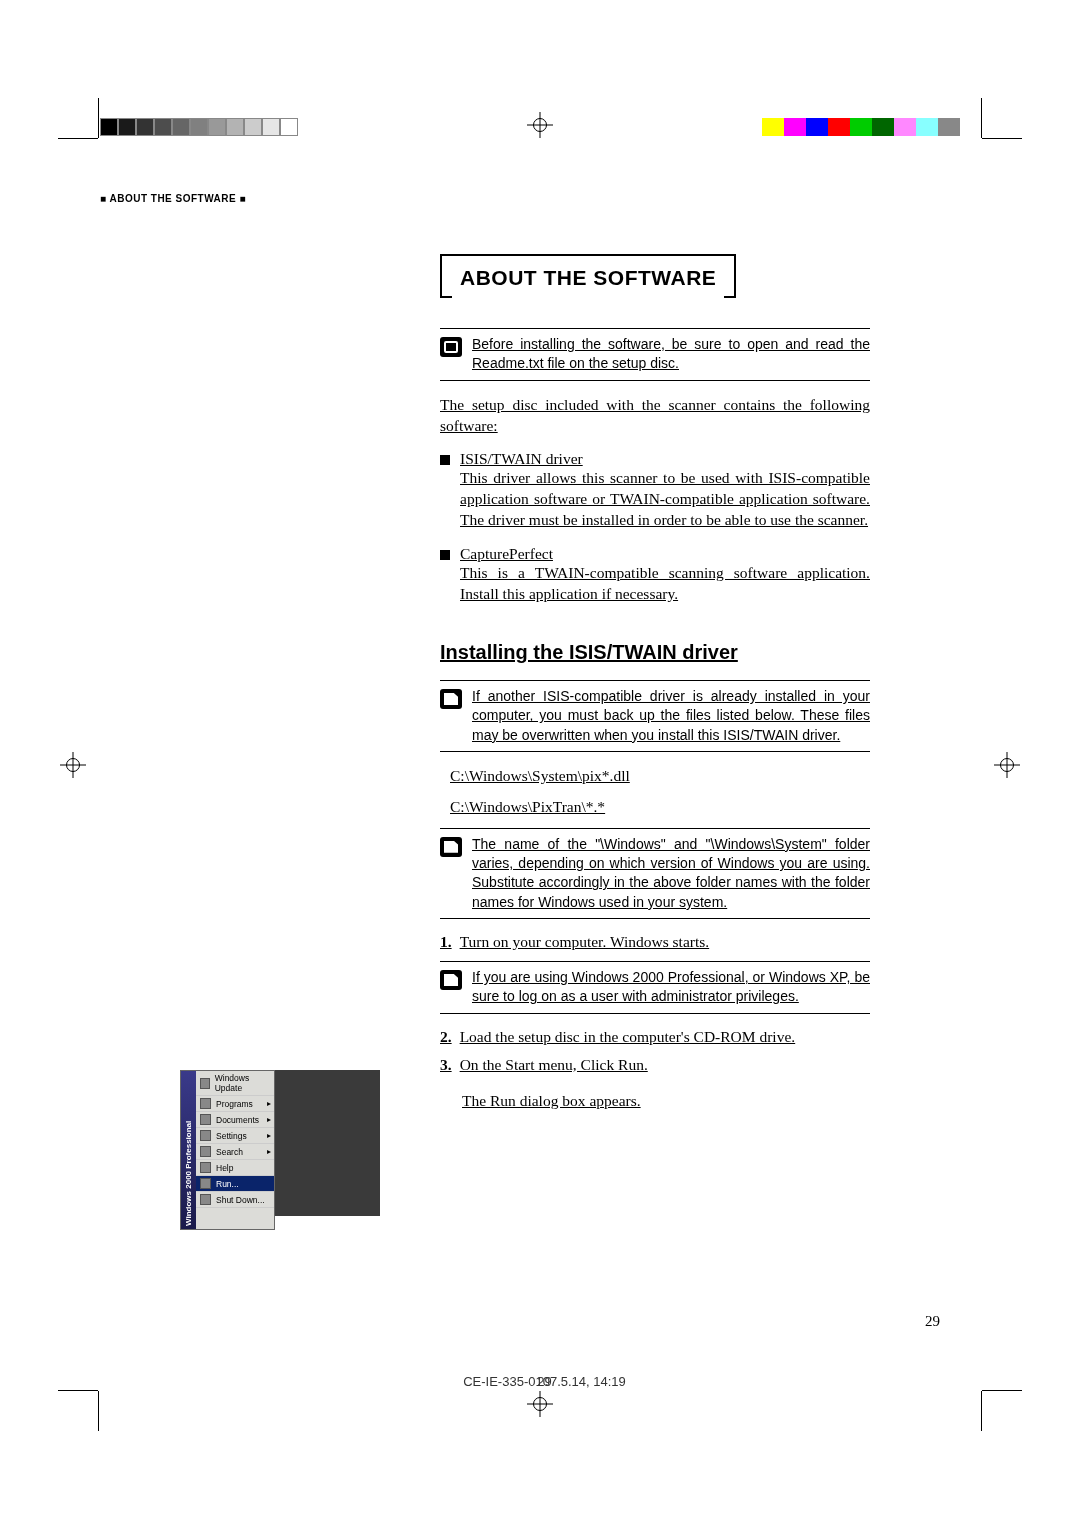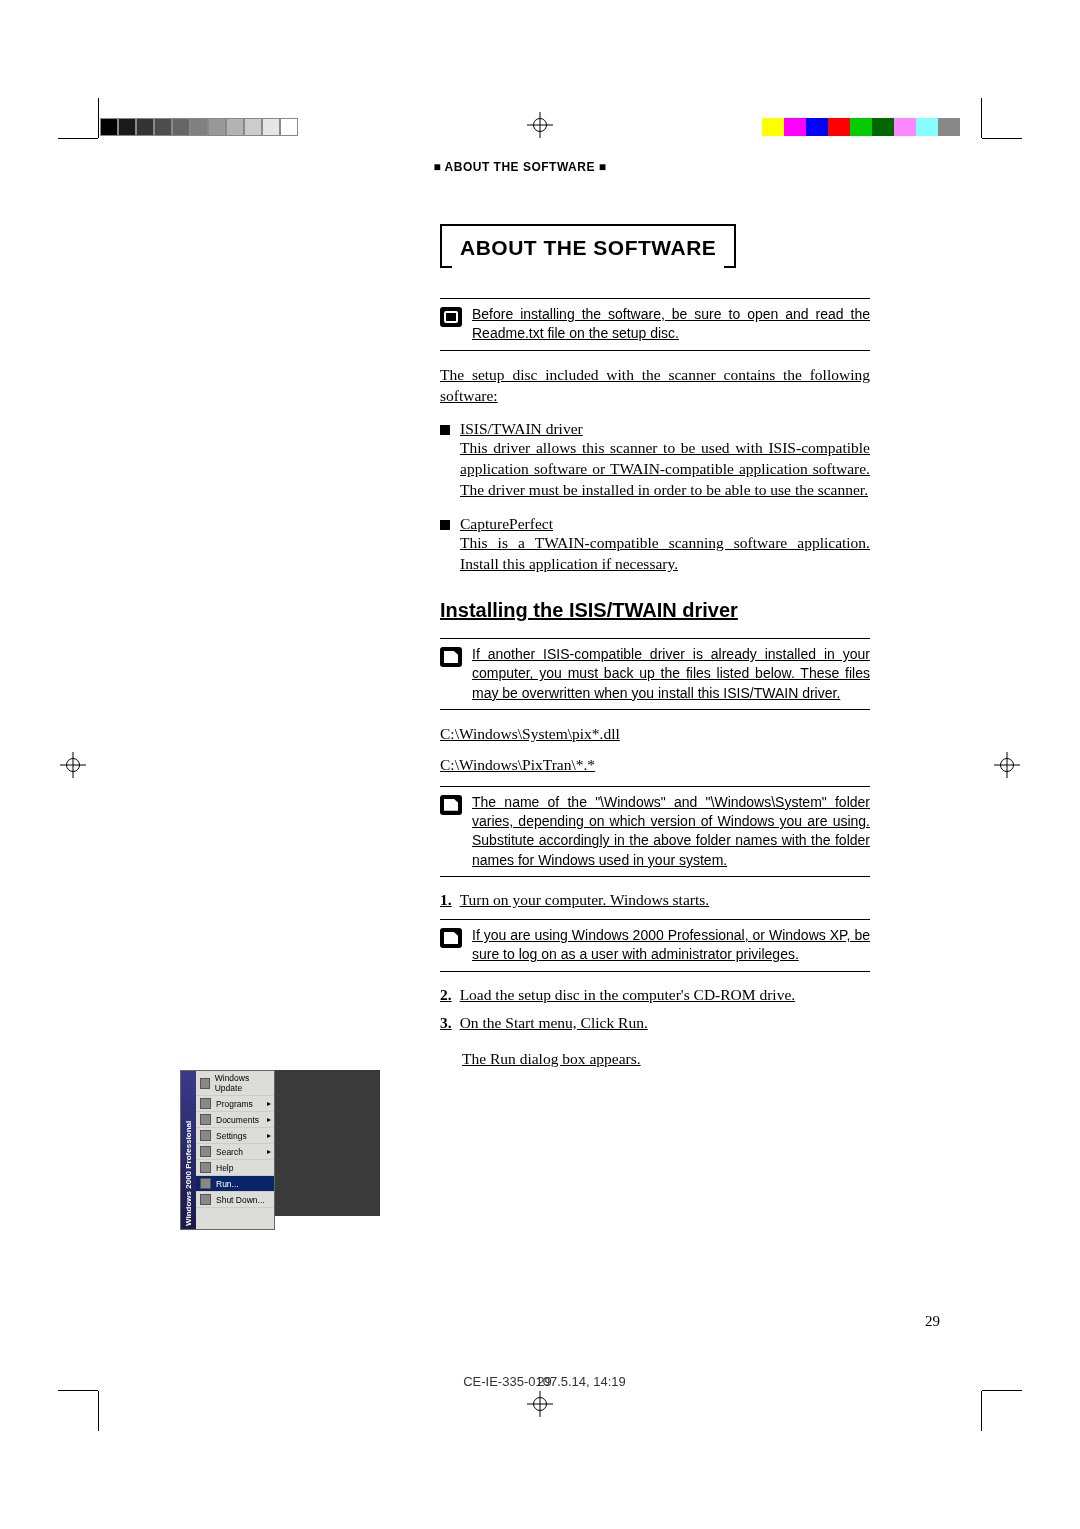--- a/index.html
+++ b/index.html
@@ -42,26 +42,27 @@
   
   .page {
     position: absolute;
     top: 160px;
     left: 100px;
     width: 880px;
     height: 1200px;
   }
 
   .running-header {
-    text-align: center;
-    font-size: 12px;
+    text-align: left;
+    font-size: 10px;
     font-weight: bold;
     letter-spacing: 0.5px;
     margin-bottom: 50px;
     padding-right: 40px;
+    margin-top: 33px;
   }
 
   .bracket-heading {
     display: inline-block;
     border: 2px solid #000;
     border-bottom: none;
     padding: 10px 18px 8px 18px;
     font-size: 21px;
     font-weight: bold;
     letter-spacing: 0.5px;
@@ -113,29 +114,29 @@
   .note-icon.note::after {
     content: "";
     position: absolute;
     left: 4px; top: 4px; right: 4px; bottom: 4px;
     background: #fff;
     clip-path: polygon(0 0, 70% 0, 100% 30%, 100% 100%, 0 100%);
   }
   .note-text { font-size: 14px; line-height: 1.38; text-align: justify; }
 
   .body-p { font-family: "Times New Roman", Times, serif; font-size: 15.5px; line-height: 1.35; text-align: justify; margin-bottom: 14px; }
-  .body-p.mono { font-family: "Times New Roman", Times, serif; margin-bottom: 10px; }
+  .body-p.mono { font-family: "Times New Roman", Times, serif; margin-bottom: 10px; margin-left: 10px; }
 
   .bullet-item { display: flex; gap: 10px; margin-bottom: 14px; }
   .bullet-sq { width: 10px; height: 10px; background: #000; flex-shrink: 0; margin-top: 5px; }
   .bullet-body { flex: 1; }
   .bullet-title { font-family: "Times New Roman", Times, serif; font-size: 15.5px; }
   .bullet-desc { font-family: "Times New Roman", Times, serif; font-size: 15.5px; line-height: 1.35; text-align: justify; }
 
-  .subheading { font-size: 20px; font-weight: bold; margin: 24px 0 16px 0; }
+  .subheading { font-size: 20px; font-weight: bold; margin: 36px 0 16px 0; }
 
   .num-item { display: flex; gap: 8px; margin-bottom: 10px; }
   .num-label { font-family: "Times New Roman", Times, serif; font-size: 15.5px; font-weight: bold; flex-shrink:0; }
   .num-body { font-family: "Times New Roman", Times, serif; font-size: 15.5px; flex:1; }
   .num-follow { font-family: "Times New Roman", Times, serif; font-size: 15.5px; margin-left: 22px; margin-top: 18px; }
 
   .page-num { position: absolute; bottom: 30px; right: 40px; font-family: "Times New Roman", Times, serif; font-size: 15px; }
 
   
   .footer-bar { position: absolute; bottom: 140px; left: 124px; right: 115px; display:flex; justify-content:center; font-size: 13px; color:#333; font-family: Arial, sans-serif; }

